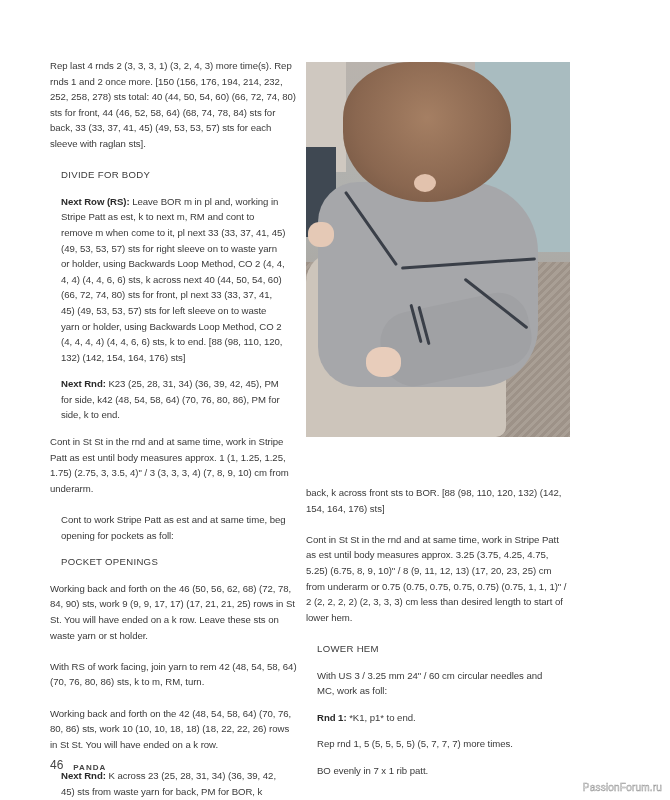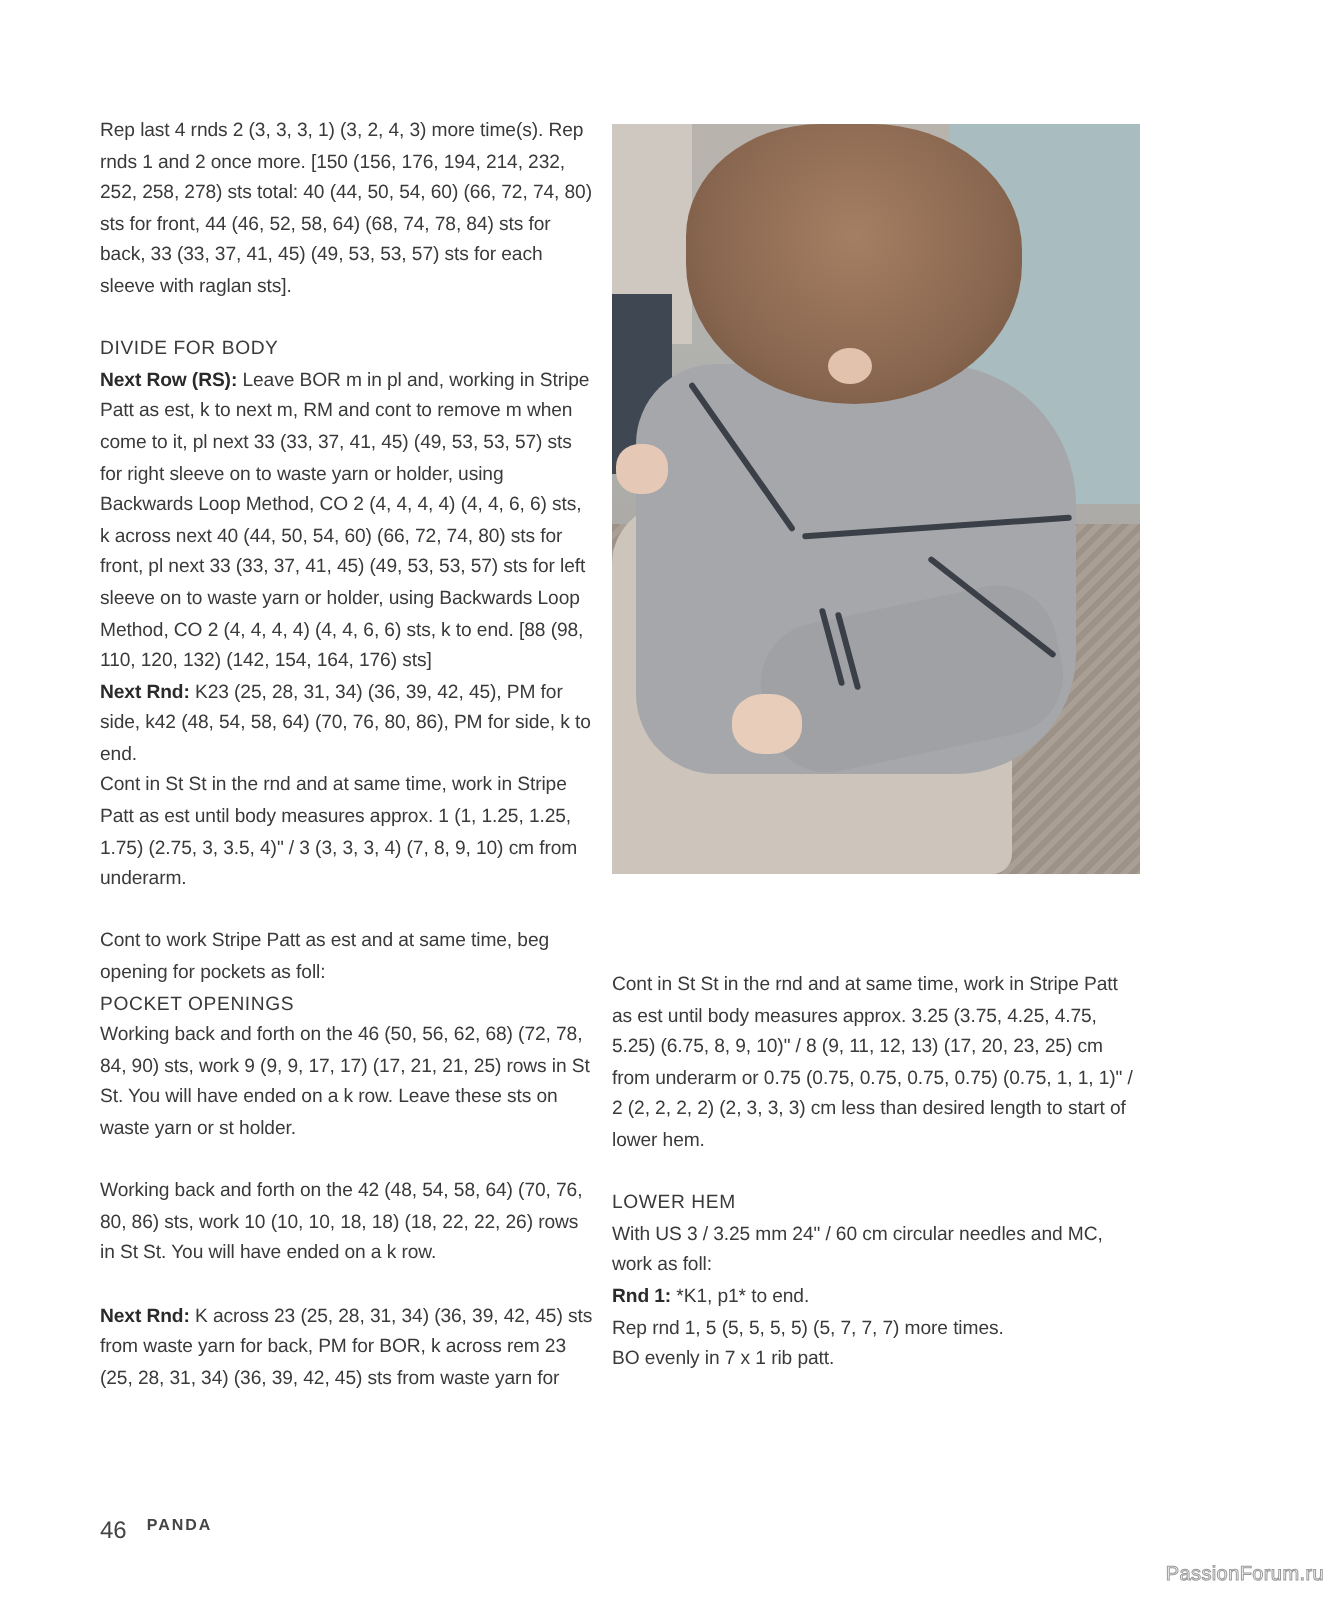--- a/index.html
+++ b/index.html
@@ -2,21 +2,21 @@
 <html><head>
 <meta charset="utf-8">
 <style>
   html, body { margin: 0; padding: 0; background: #ffffff; }
   body { width: 670px; height: 800px; position: relative; overflow: hidden;
          font-family: "Liberation Sans", sans-serif; color: #3a3a3a; }
   .col { position: absolute; font-size: 9.6px; line-height: 15.6px; letter-spacing: -0.05px; }
   .col-left { left: 50px; top: 58px; width: 248px; }
   .col-right { left: 306px; top: 485px; width: 264px; }
   p { margin: 0 0 15.6px 0; }
-  p.tight { margin: 0; }
+  p.tight { margin: 11px; }
   .heading { text-transform: uppercase; letter-spacing: 0.3px; color: #3a3a3a; }
   b { font-weight: bold; color: #2a2a2a; }
   .photo { position: absolute; left: 306px; top: 62px; width: 264px; height: 375px; overflow: hidden;
            background: linear-gradient(180deg, #b9b3ad 0%, #aeb0ae 40%, #a9a39c 70%, #9c948c 100%); }
   .bg-left { position: absolute; left: 0; top: 0; width: 40px; height: 110px; background: #cfc8c0; }
   .bg-dark { position: absolute; left: 0; top: 85px; width: 30px; height: 90px; background: #3f4852; }
   .bg-teal { position: absolute; right: 0; top: 0; width: 95px; height: 190px; background: #a9bcc0; }
   .blanket { position: absolute; left: 0; bottom: 0; width: 264px; height: 175px;
              background: repeating-linear-gradient(135deg, #9d9288 0 3px, #a99f95 3px 6px); }
   .pants { position: absolute; left: 0; top: 190px; width: 200px; height: 185px; border-radius: 30px 80px 10px 0;
@@ -24,40 +24,41 @@
   .hair { position: absolute; left: 37px; top: 0; width: 168px; height: 140px; border-radius: 40% 45% 50% 50%;
           background: radial-gradient(ellipse at 50% 40%, #a57f63 0%, #8a6750 60%, #6e5240 100%); }
   .ear { position: absolute; left: 108px; top: 112px; width: 22px; height: 18px; border-radius: 50%; background: #e2c2ad; }
   .sweater { position: absolute; left: 12px; top: 120px; width: 220px; height: 205px;
              border-radius: 40px 70px 60px 40px; background: #a6a7aa; }
   .sleeve { position: absolute; left: 75px; top: 240px; width: 150px; height: 75px; border-radius: 30px;
             background: #a0a1a4; transform: rotate(-12deg); }
   .stripe { position: absolute; height: 3px; background: #3a3f48; border-radius: 2px; }
   .hand { position: absolute; left: 60px; top: 285px; width: 35px; height: 30px; border-radius: 45%; background: #e8cdbb; }
   .hand2 { position: absolute; left: 2px; top: 160px; width: 26px; height: 25px; border-radius: 45%; background: #e5c9b6; }
-  .footer { position: absolute; left: 50px; top: 758px; display: flex; align-items: flex-start; gap: 10px; }
+  .footer { position: absolute; left: 50px; top: 758px; display: flex; align-items: flex-end; gap: 10px; }
   .page-num { font-size: 12px; color: #444; }
   .running { font-size: 8px; font-weight: bold; letter-spacing: 1px; color: #444; }
   .watermark { position: absolute; right: 8px; top: 782px; font-size: 10px; color: #ffffff;
                -webkit-text-stroke: 0.5px #999; letter-spacing: 0.2px; margin-left: 46px; }
 </style>
 </head>
 <body>
 
 <div class="col col-left">
   <p>Rep last 4 rnds 2 (3, 3, 3, 1) (3, 2, 4, 3) more time(s). Rep rnds 1 and 2 once more. [150 (156, 176, 194, 214, 232, 252, 258, 278) sts total: 40 (44, 50, 54, 60) (66, 72, 74, 80) sts for front, 44 (46, 52, 58, 64) (68, 74, 78, 84) sts for back, 33 (33, 37, 41, 45) (49, 53, 53, 57) sts for each sleeve with raglan sts].</p>
 
   <p class="tight heading">DIVIDE FOR BODY</p>
   <p class="tight"><b>Next Row (RS):</b><span> Leave BOR m in pl and, working in Stripe Patt as est, k to next m, RM and cont to remove m when come to it, pl next 33 (33, 37, 41, 45) (49, 53, 53, 57) sts for right sleeve on to waste yarn or holder, using Backwards Loop Method, CO 2 (4, 4, 4, 4) (4, 4, 6, 6) sts, k across next 40 (44, 50, 54, 60) (66, 72, 74, 80) sts for front, pl next 33 (33, 37, 41, 45) (49, 53, 53, 57) sts for left sleeve on to waste yarn or holder, using Backwards Loop Method, CO 2 (4, 4, 4, 4) (4, 4, 6, 6) sts, k to end. [88 (98, 110, 120, 132) (142, 154, 164, 176) sts]</span></p>
   <p class="tight"><b>Next Rnd:</b><span> K23 (25, 28, 31, 34) (36, 39, 42, 45), PM for side, k42 (48, 54, 58, 64) (70, 76, 80, 86), PM for side, k to end.</span></p>
   <p>Cont in St St in the rnd and at same time, work in Stripe Patt as est until body measures approx. 1 (1, 1.25, 1.25, 1.75) (2.75, 3, 3.5, 4)" / 3 (3, 3, 3, 4) (7, 8, 9, 10) cm from underarm.</p>
 
   <p class="tight">Cont to work Stripe Patt as est and at same time, beg opening for pockets as foll:</p>
   <p class="tight heading">POCKET OPENINGS</p>
   <p>Working back and forth on the 46 (50, 56, 62, 68) (72, 78, 84, 90) sts, work 9 (9, 9, 17, 17) (17, 21, 21, 25) rows in St St. You will have ended on a k row. Leave these sts on waste yarn or st holder.</p>
+  <p>With RS of work facing, join yarn to rem 42 (48, 54, 58, 64) (70, 76, 80, 86) sts, k to m, RM, turn.</p>
   <p>Working back and forth on the 42 (48, 54, 58, 64) (70, 76, 80, 86) sts, work 10 (10, 10, 18, 18) (18, 22, 22, 26) rows in St St. You will have ended on a k row.</p>
   <p class="tight"><b>Next Rnd:</b><span> K across 23 (25, 28, 31, 34) (36, 39, 42, 45) sts from waste yarn for back, PM for BOR, k across rem 23 (25, 28, 31, 34) (36, 39, 42, 45) sts from waste yarn for</span></p>
 </div>
 
 <div class="photo" title="Toddler wearing grey knit raglan sweater with navy stripes, seen from behind">
   <div class="bg-left"></div>
   <div class="bg-dark"></div>
   <div class="bg-teal"></div>
   <div class="blanket"></div>
   <div class="pants"></div>
@@ -68,20 +69,21 @@
   <div class="stripe" style="left:20px; top:165px; width:90px; transform:rotate(55deg);"></div>
   <div class="stripe" style="left:90px; top:260px; width:40px; transform:rotate(75deg);"></div>
   <div class="stripe" style="left:98px; top:262px; width:40px; transform:rotate(75deg);"></div>
   <div class="hair"></div>
   <div class="ear"></div>
   <div class="hand"></div>
   <div class="hand2"></div>
 </div>
 
 <div class="col col-right">
+  <p>back, k across front sts to BOR.  [88 (98, 110, 120, 132) (142, 154, 164, 176) sts]</p>
   <p>Cont in St St in the rnd and at same time, work in Stripe Patt as est until body measures approx. 3.25 (3.75, 4.25, 4.75, 5.25) (6.75, 8, 9, 10)" / 8 (9, 11, 12, 13) (17, 20, 23, 25) cm from underarm or 0.75 (0.75, 0.75, 0.75, 0.75) (0.75, 1, 1, 1)" / 2 (2, 2, 2, 2) (2, 3, 3, 3) cm less than desired length to start of lower hem.</p>
   <p class="tight heading">LOWER HEM</p>
   <p class="tight">With US 3 / 3.25 mm 24" / 60 cm circular needles and MC, work as foll:</p>
   <p class="tight"><b>Rnd 1:</b><span> *K1, p1* to end.</span></p>
   <p class="tight">Rep rnd 1, 5 (5, 5, 5, 5) (5, 7, 7, 7) more times.</p>
   <p class="tight">BO evenly in 7 x 1 rib patt.</p>
 </div>
 
 <div class="footer">
   <span class="page-num">46</span>

